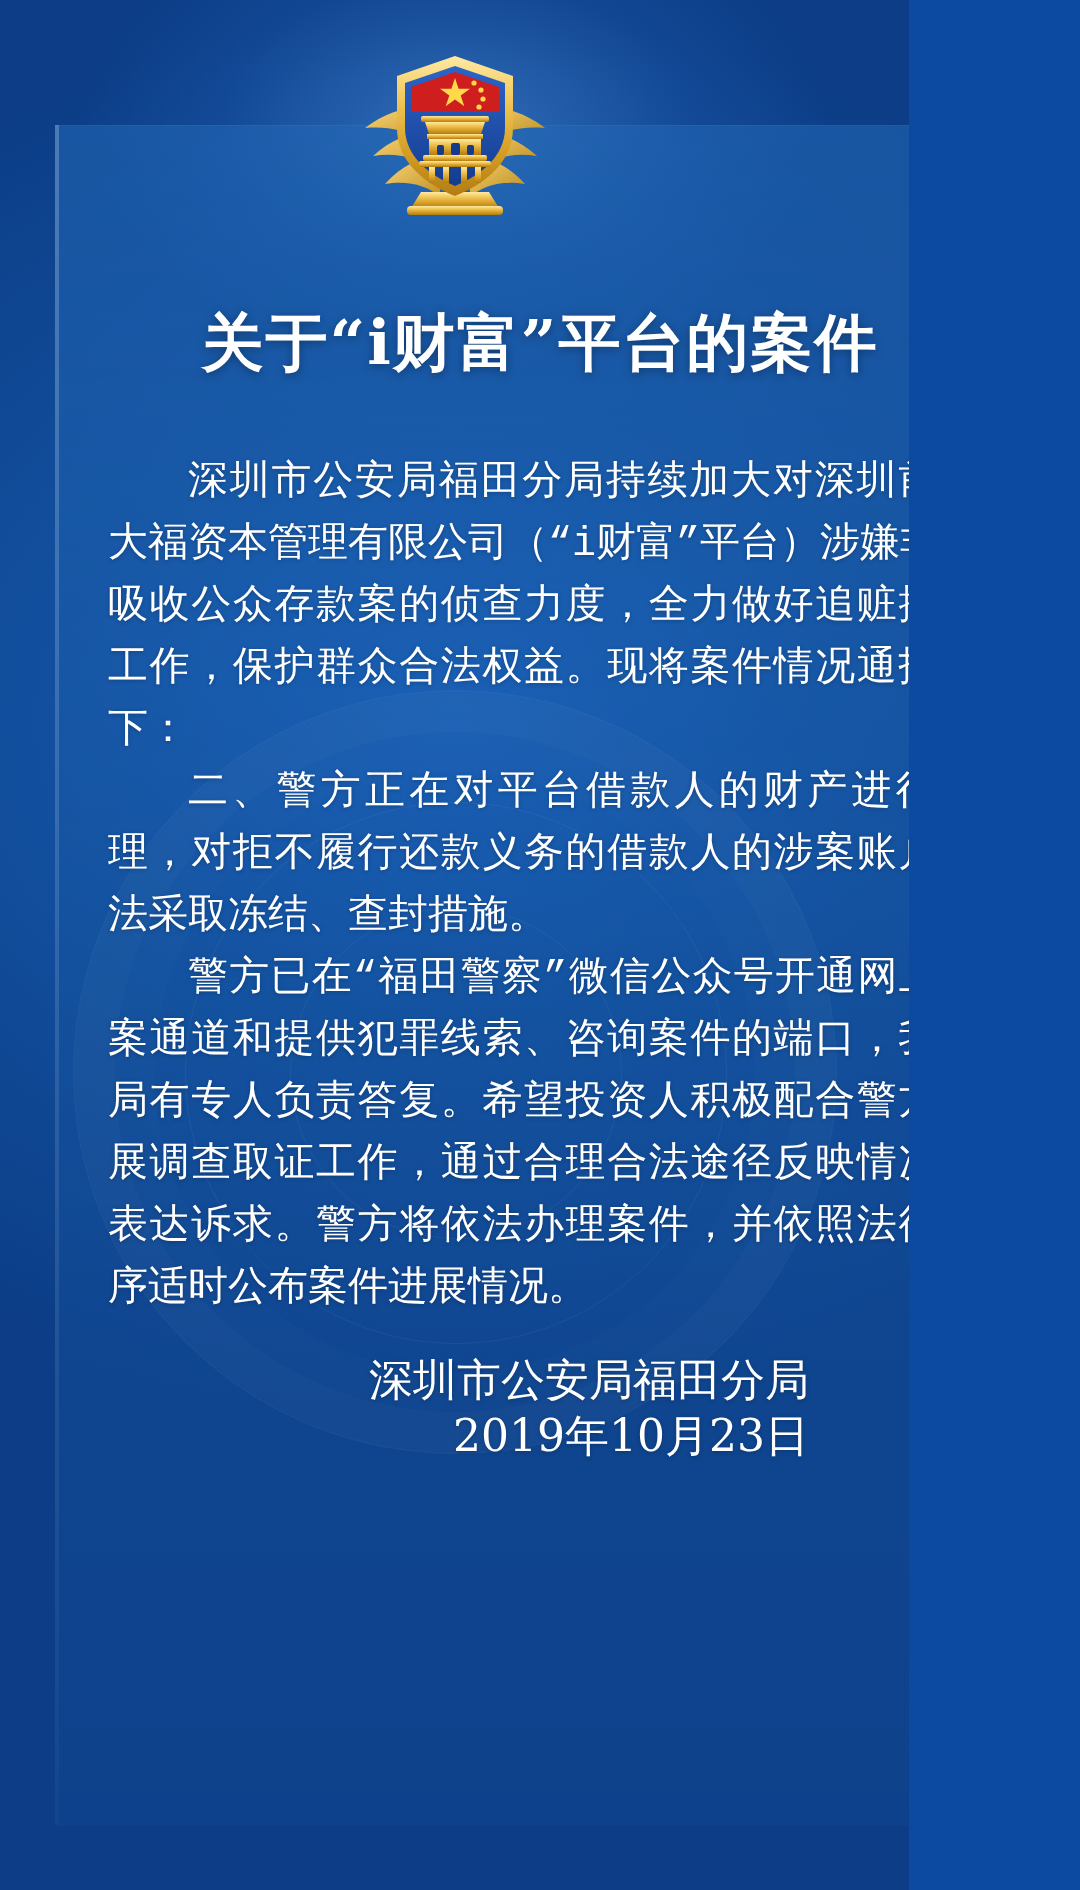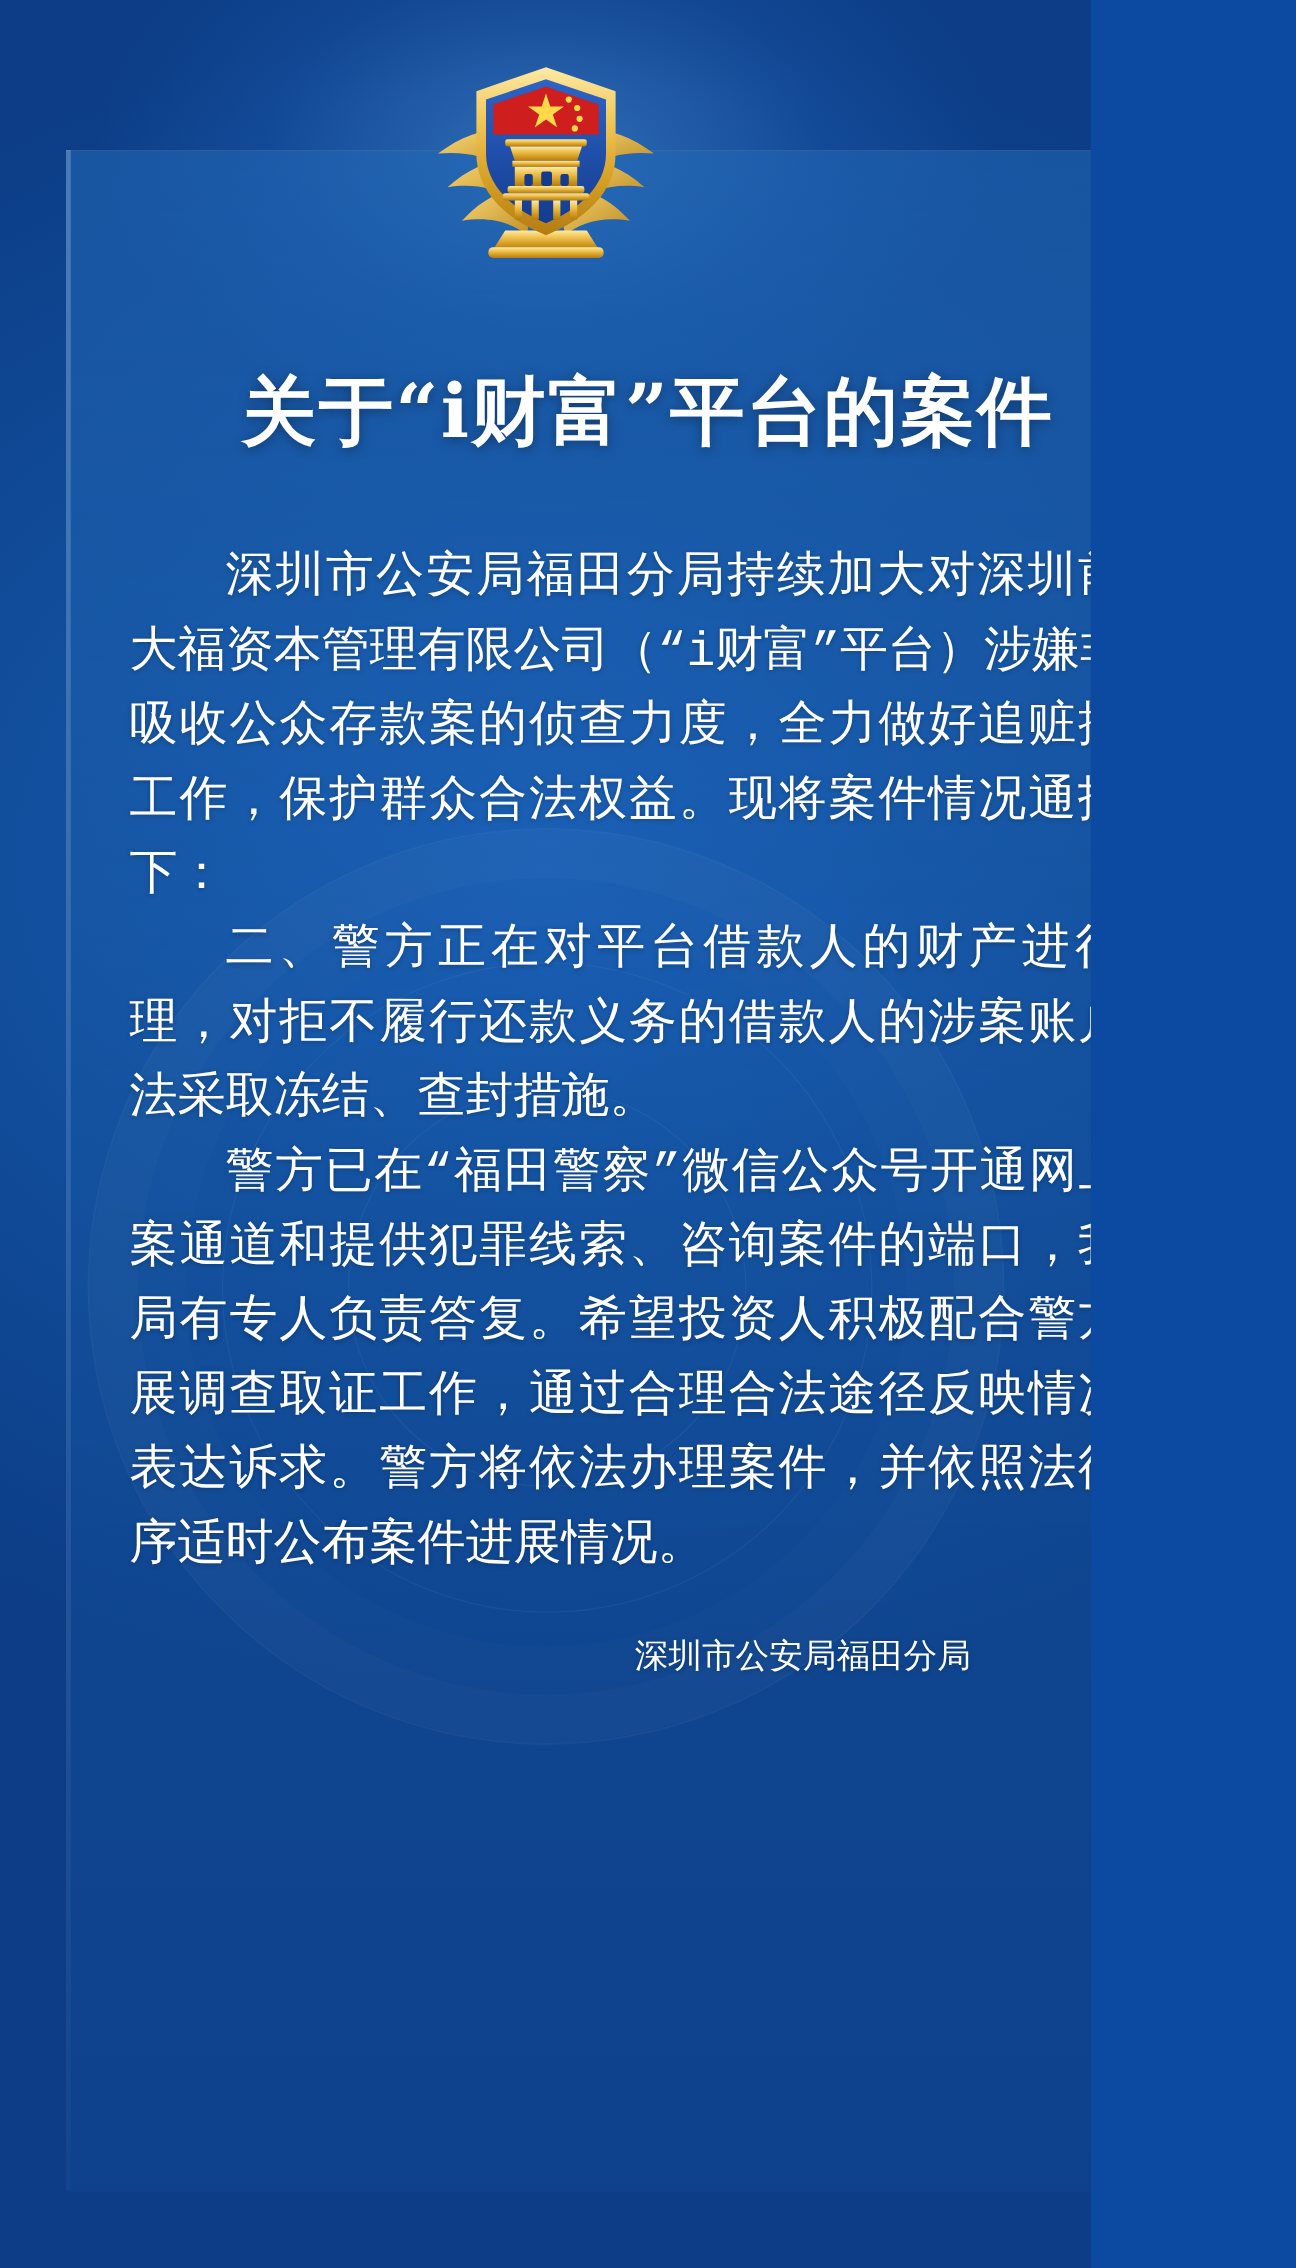--- a/index.html
+++ b/index.html
@@ -139,21 +139,21 @@
   }
 
   
   .signature {
     position: absolute;
     right: 100px;
     top: 1352px;
     width: 640px;
     text-align: right;
     color: #ffffff;
-    font-size: 28px;
+    font-size: 44px;
     line-height: 56px;
     font-family: "DejaVu Serif", serif;
     text-shadow: 0 1px 4px rgba(0,0,0,0.25);
   }
   .signature div { display: block; }
 </style>
 </head>
 <body>
 
 <div id="poster">
@@ -238,15 +238,16 @@
   </h1>
 
   <div class="body-text">
     <p>深圳市公安局福田分局持续加大对深圳前海大福资本管理有限公司（“i财富”平台）涉嫌非法吸收公众存款案的侦查力度，全力做好追赃挽损工作，保护群众合法权益。现将案件情况通报如下：</p>
     <p>二、警方正在对平台借款人的财产进行梳理，对拒不履行还款义务的借款人的涉案账户依法采取冻结、查封措施。</p>
     <p>警方已在“福田警察”微信公众号开通网上报案通道和提供犯罪线索、咨询案件的端口，我分局有专人负责答复。希望投资人积极配合警方开展调查取证工作，通过合理合法途径反映情况和表达诉求。警方将依法办理案件，并依照法律程序适时公布案件进展情况。</p>
   </div>
 
   <div class="signature">
     <div>深圳市公安局福田分局</div>
+    <div>2019年10月23日</div>
   </div>
 
 </div>
 
 </body></html>

